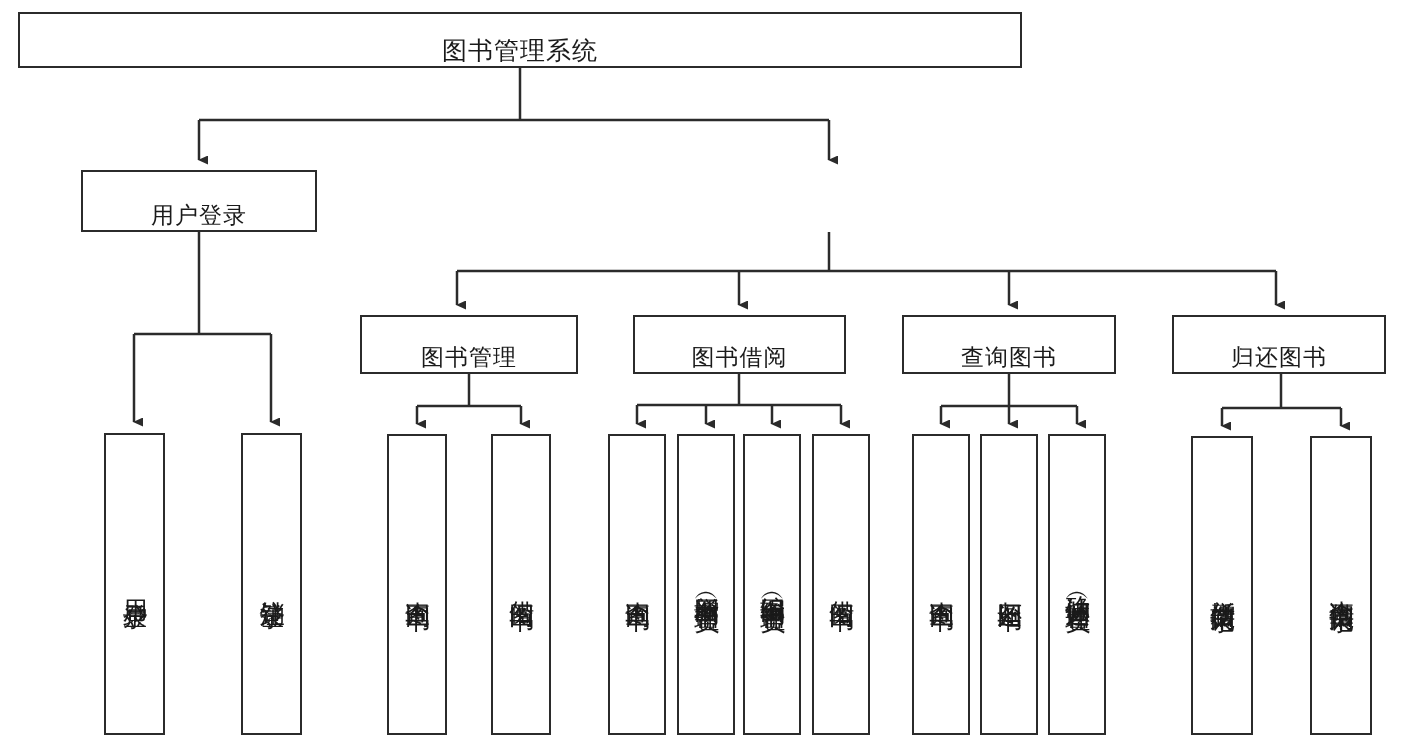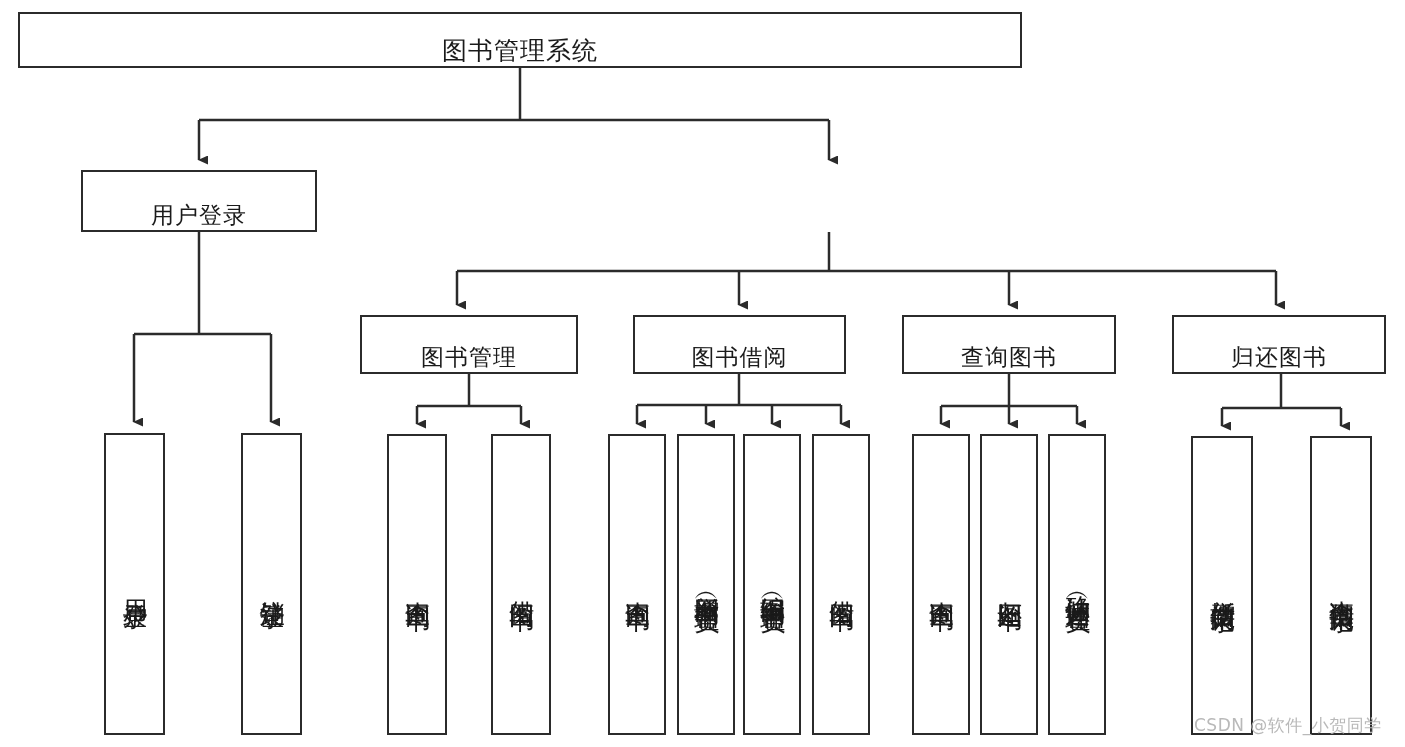--- a/index.html
+++ b/index.html
@@ -183,15 +183,14 @@
     <span class="label">确认归还（管理员）</span>
   </div>
 
   <div class="node vertical" style="left:1191px; top:436px; width:62px; height:299px;">
     <span class="label">新增借阅记录</span>
   </div>
   <div class="node vertical" style="left:1310px; top:436px; width:62px; height:299px;">
     <span class="label">查询借阅记录</span>
   </div>
 
-  <div id="watermark">CSDN @软件_小贺同学</div>
 
 </div>
 
 </body></html>

